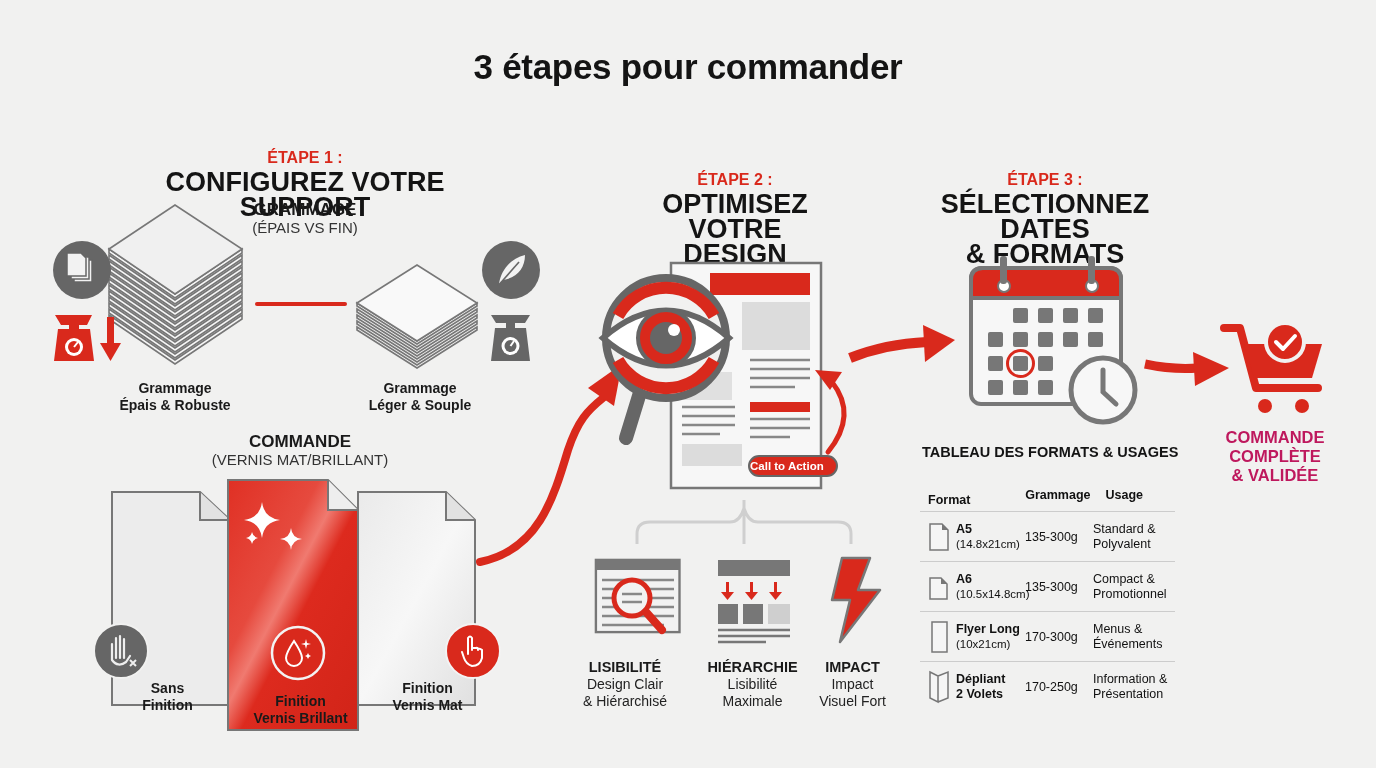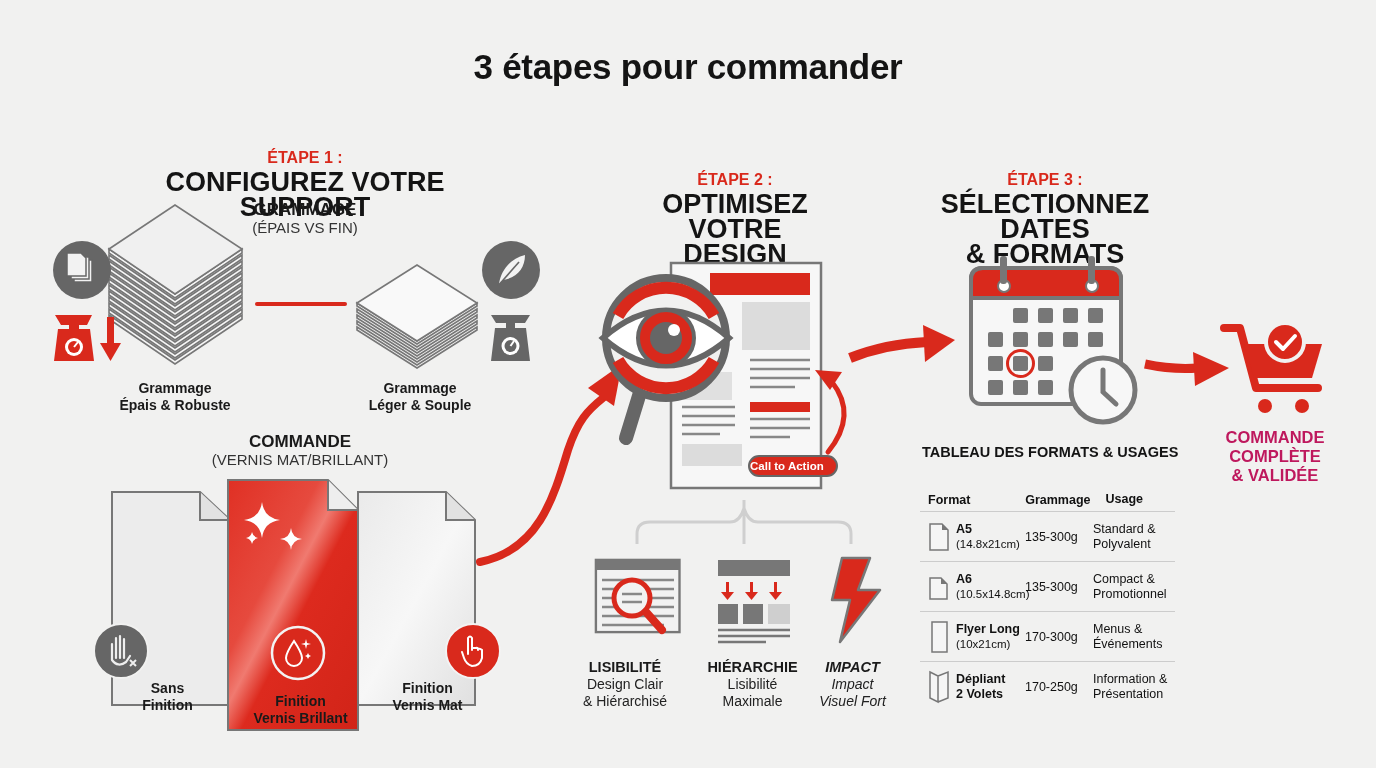--- a/index.html
+++ b/index.html
@@ -20,21 +20,21 @@
   .step-label { color: #d9291c; font-weight: 700; font-size: 16px; line-height: 24px; text-align: center; }
   .step-heading { color: #141414; font-weight: 700; font-size: 27px; line-height: 25px; }
   .sub-h { font-weight: 700; font-size: 17px; line-height: 19px; color:#1a1a1a; }
   .sub-p { font-size: 15px; line-height: 18px; color:#333; }
   .cap { font-weight: 700; font-size: 14px; line-height: 17px; color:#1a1a1a; }
   .cap2 { font-size: 14px; line-height: 17px; color:#222; }
   svg { position: absolute; overflow: visible; }
 
   
   .table { left: 920px; top: 488px; width: 255px; font-size: 12.5px; }
-  .thead { display: flex; font-weight: 700; height: 24px; align-items: center; border-bottom: 1px solid #ccc; gap: 15px; }
+  .thead { display: flex; font-weight: 700; height: 24px; border-bottom: 1px solid #ccc; gap: 15px; }
   .trow { display: flex; height: 50px; align-items: center; border-bottom: 1px solid #ccc; }
   .trow:last-child { border-bottom: none; }
   .c1 { width: 105px; display: flex; align-items: center; gap: 6px; padding-left: 8px; }
   .c2 { width: 68px; }
   .c3 { width: 82px; line-height: 15px; }
   .fname { font-weight: 700; display:block; line-height: 15px; }
   .fsize { display:block; font-size: 11.5px; line-height: 15px; }
   .cta {
     left: 748px; top: 455px; width: 90px; height: 22px; border-radius: 11px;
     background: #d9291c; border: 2px solid #666; color: #fff; font-size: 11.5px; font-weight: 700;
@@ -301,21 +301,21 @@
 <div class="abs center" style="left:570px;top:659px;width:110px;">
   <div class="cap" style="font-size:14.5px">LISIBILITÉ</div>
   <div class="cap2">Design Clair</div>
   <div class="cap2">&amp; Hiérarchisé</div>
 </div>
 <div class="abs center" style="left:695px;top:659px;width:115px;">
   <div class="cap" style="font-size:14.5px">HIÉRARCHIE</div>
   <div class="cap2">Lisibilité</div>
   <div class="cap2">Maximale</div>
 </div>
-<div class="abs center" style="left:805px;top:659px;width:95px;font-style:italic;">
+<div class="abs center" style="left:805px;top:659px;width:95px;">
   <div class="cap" style="font-size:14.5px">IMPACT</div>
   <div class="cap2">Impact</div>
   <div class="cap2">Visuel Fort</div>
 </div>
 
 <div class="abs center" style="left:905px;top:168px;width:280px;">
   <div class="step-label">ÉTAPE 3 :</div>
   <div class="step-heading">SÉLECTIONNEZ DATES</div>
   <div class="step-heading">&amp; FORMATS</div>
 </div>

